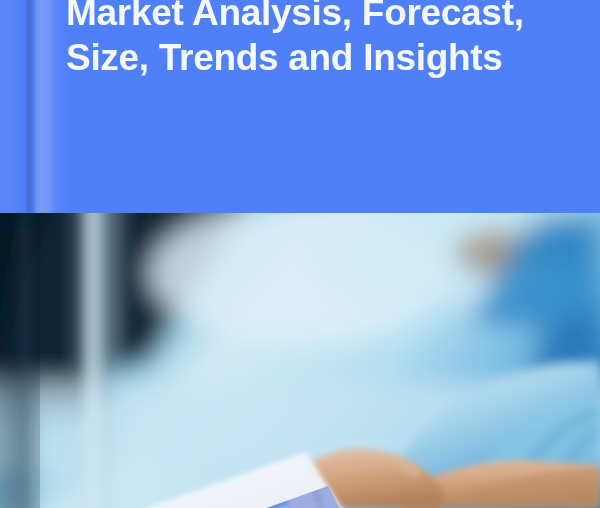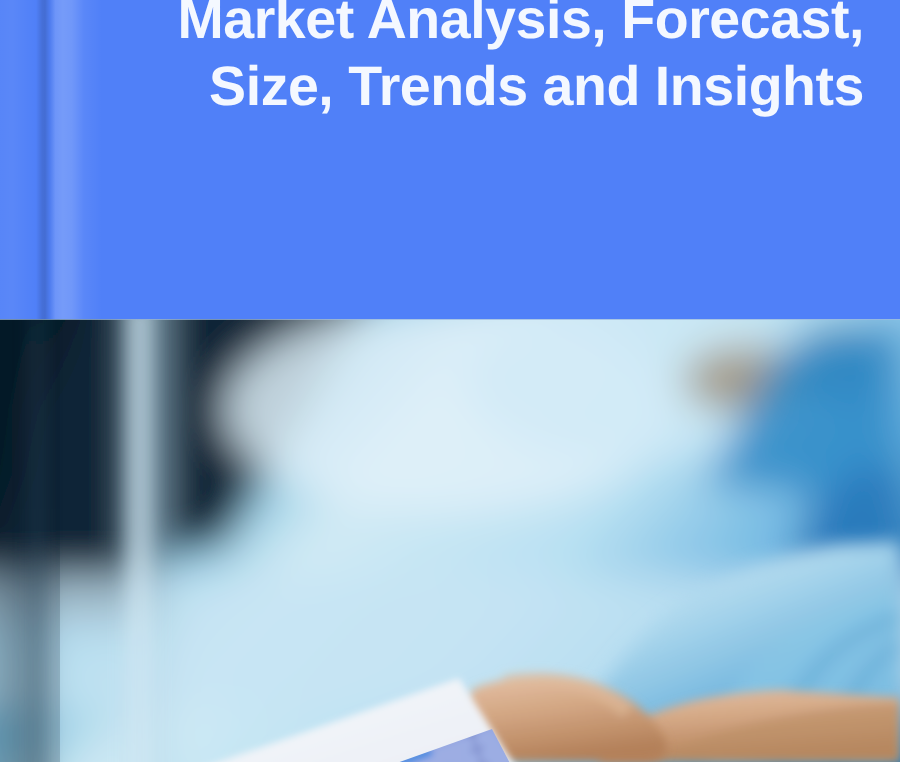--- a/index.html
+++ b/index.html
@@ -11,22 +11,21 @@
   body {
     font-family: "Liberation Sans", sans-serif;
   }
 
   
   .page {
     position: relative;
     width: 600px;
     height: 508px;
     overflow: hidden;
-    background: #a3a3a3;
-    text-align: right;
+    background: #0f766e;
   }
 
   
   .banner {
     position: absolute;
     left: 0;
     top: 0;
     width: 600px;
     height: 213px;
     background: #5080f8;

